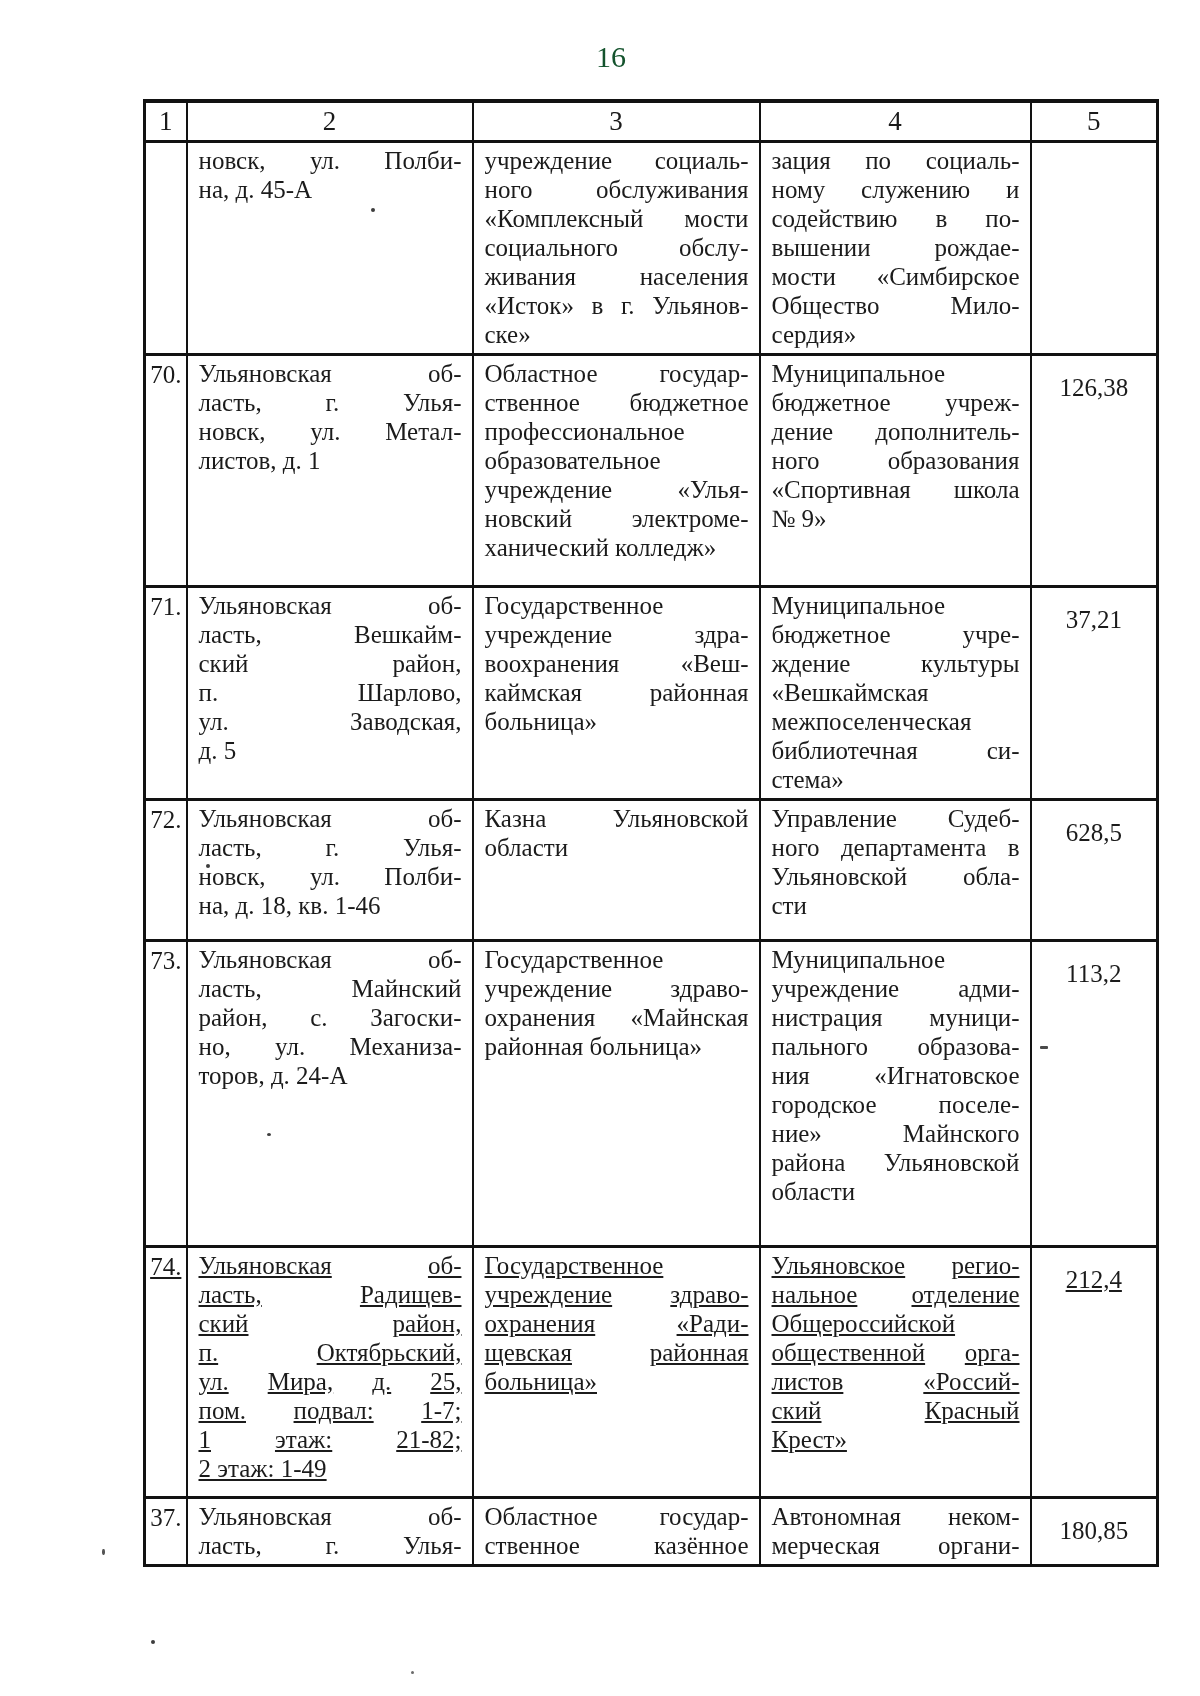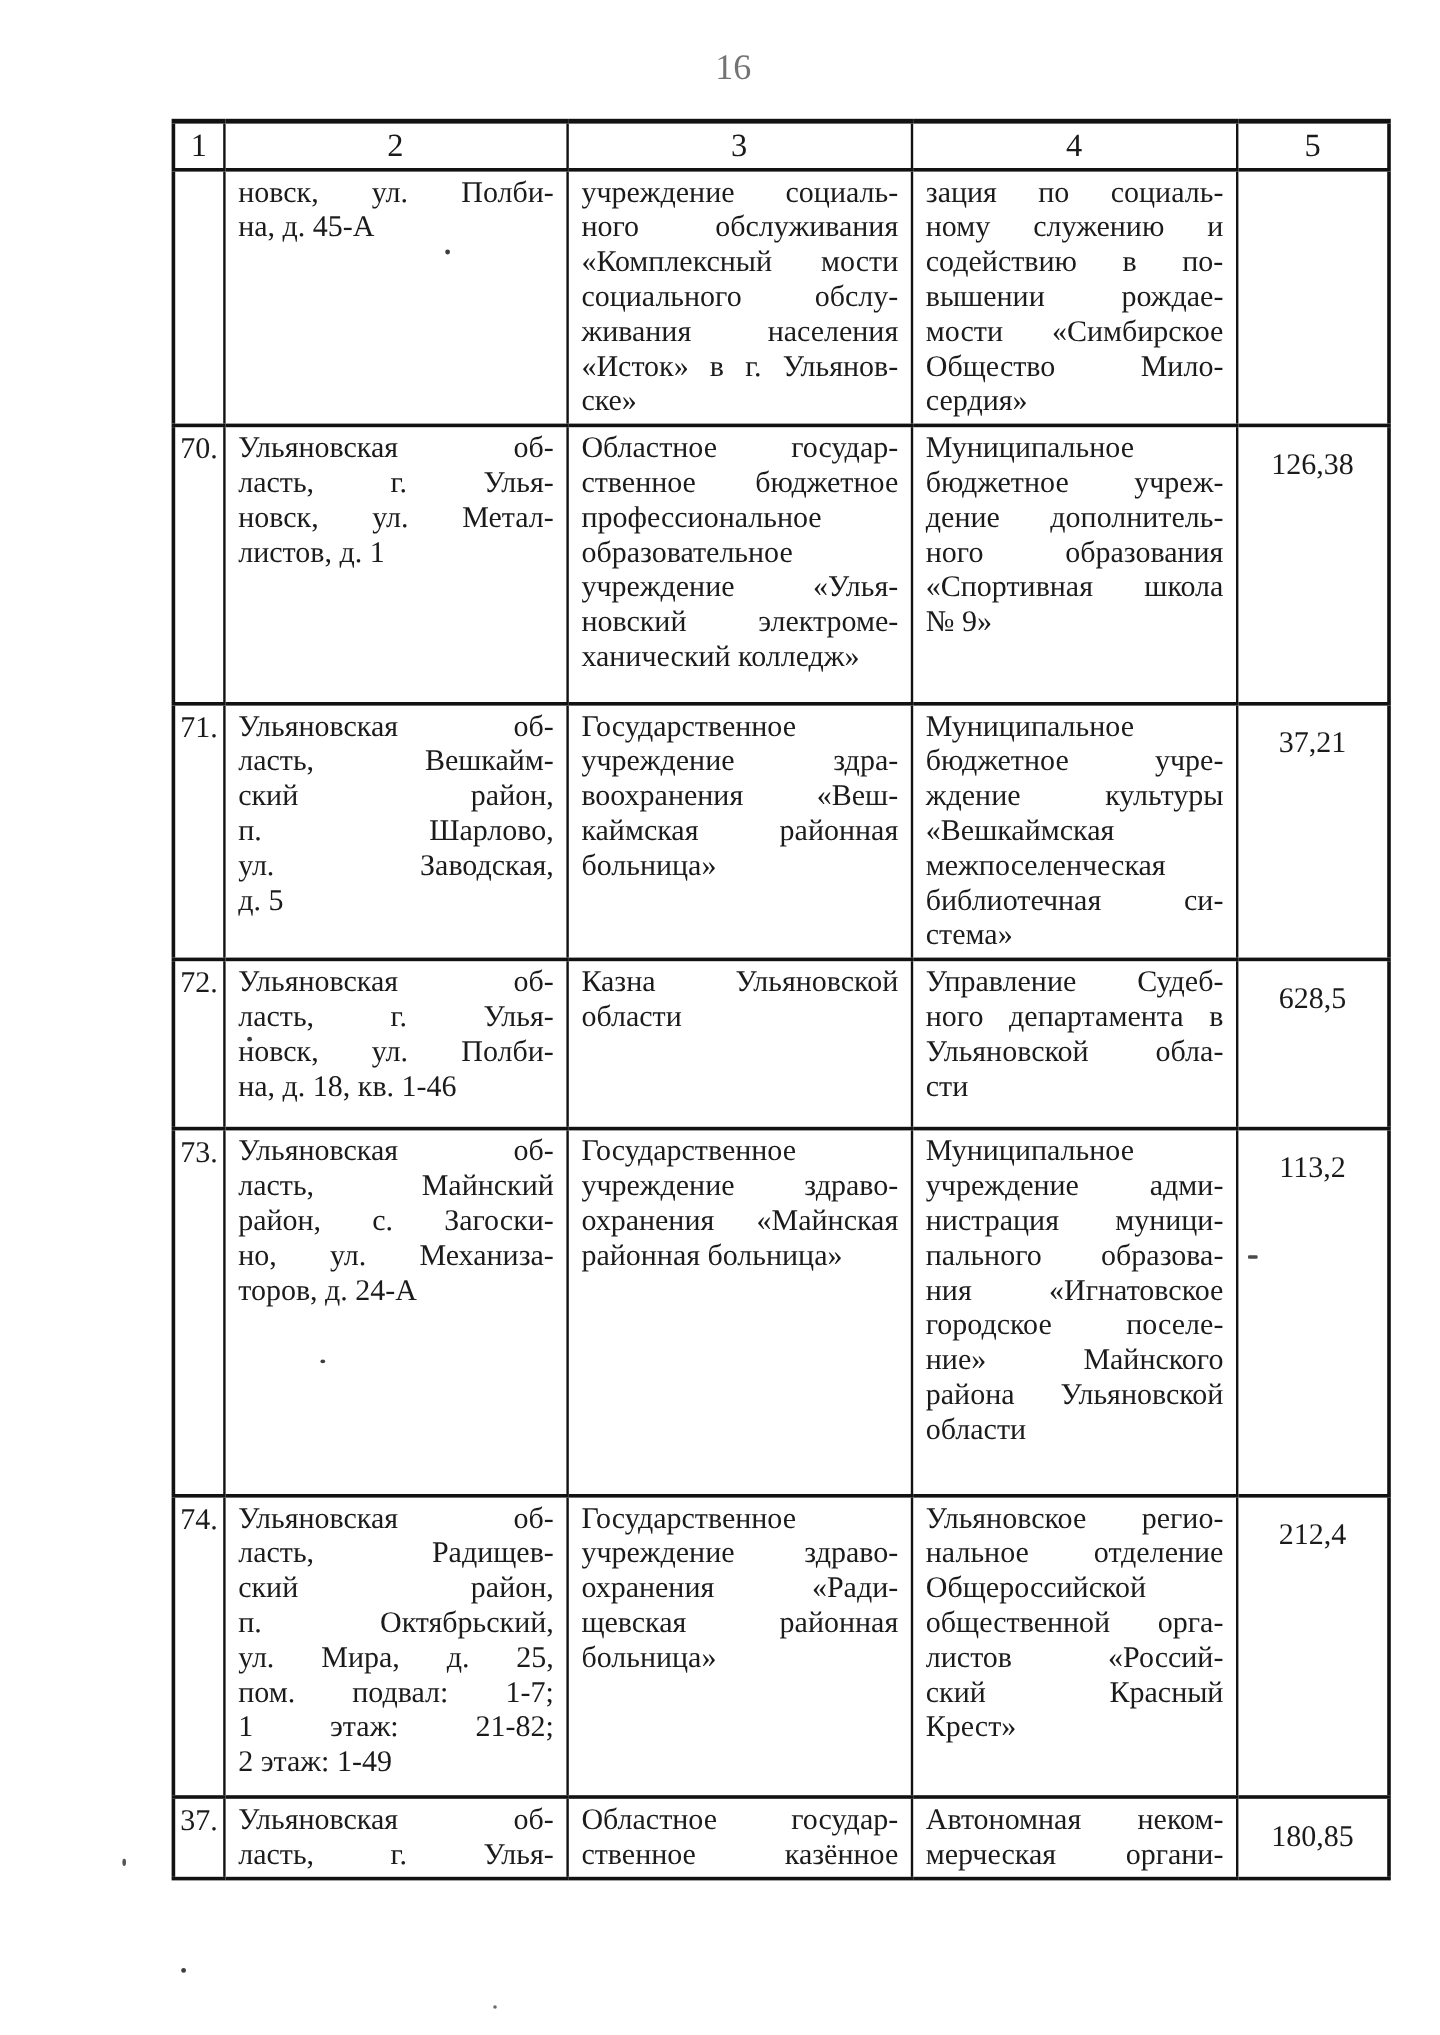--- a/index.html
+++ b/index.html
@@ -8,21 +8,21 @@
     background:#ffffff;
     position:relative;
     overflow:hidden;
     font-family:"Liberation Serif","DejaVu Serif",serif;
     color:#1b1b1b;
     -webkit-font-smoothing:antialiased;
   }
   .page-number {
     position:absolute; top:40px; left:611px;
     transform:translateX(-50%);
-    font-size:30px; color:#737373;
+    font-size:30px; color:#14532d;
   }
   table.doc-table {
     position:absolute; left:143px; top:99px;
     width:1013px;
     border-collapse:collapse; table-layout:fixed;
     font-size:25px;
   }
   table.doc-table, table.doc-table th, table.doc-table td { border:2px solid #121212; }
   table.doc-table { border-width:3px; }
   table.doc-table th {
@@ -39,21 +39,21 @@
   td.cell-txt { padding:3px 10px 4px 11px; line-height:29px; }
   td.cell-num { text-align:center; padding:4px 1px; line-height:29px; }
   td.cell-val { text-align:center; padding:17px 3px; line-height:29px; }
   .ln { min-height:29px; }
   .ln.just { display:flex; justify-content:space-between; }
   tbody tr:nth-child(1) { height:210px; }
   tbody tr:nth-child(2) { height:232px;margin-left:25px; }
   tbody tr:nth-child(3) { height:211px; }
   tbody tr:nth-child(4) { height:141px;margin-left:16px; }
   tbody tr:nth-child(5) { height:306px; }
-  tbody tr:nth-child(6) { height:251px; }
+  tbody tr:nth-child(6) { height:251px;text-decoration:underline; }
   tbody tr:nth-child(7) { height:66px; }
   .speck { position:absolute; background:#3d3d3d; border-radius:50%; }
   .speck.s1 { left:371px;  top:208px;  width:4px; height:4px; }
   .speck.s2 { left:206px;  top:864px;  width:4px; height:4px; }
   .speck.s3 { left:267px;  top:1133px; width:4px; height:3px; }
   .speck.s4 { left:1040px; top:1046px; width:8px; height:3px; border-radius:1px; background:#4a4a4a; }
   .speck.s5 { left:151px;  top:1640px; width:4px; height:4px; }
   .speck.s6 { left:102px;  top:1549px; width:3px; height:6px; border-radius:40%; background:#555; }
   .speck.s7 { left:411px;  top:1671px; width:3px; height:3px; background:#6a6a6a; }
 </style>

